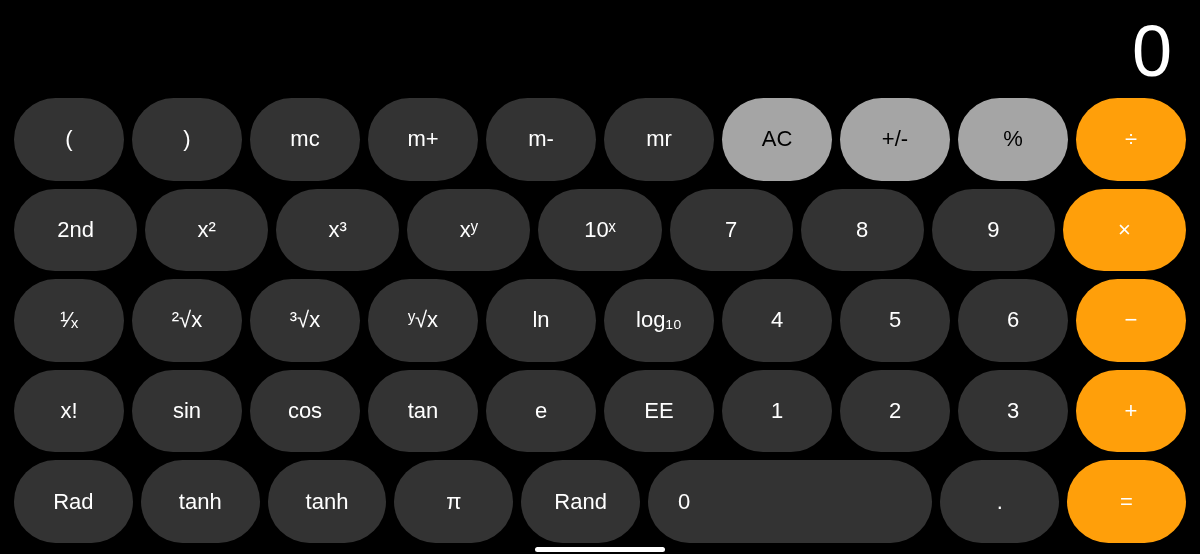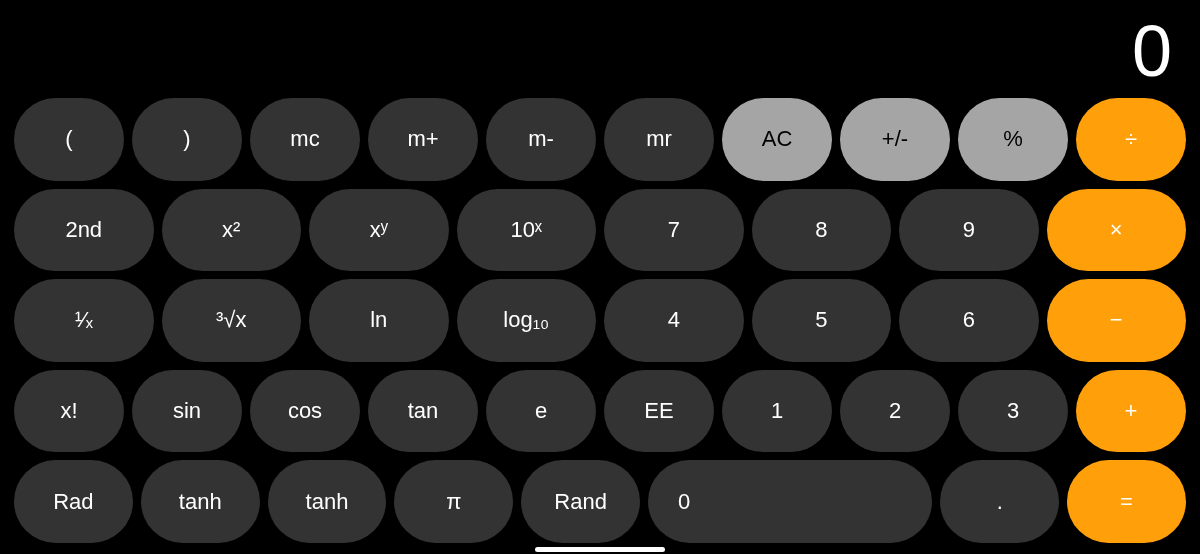--- a/index.html
+++ b/index.html
@@ -92,30 +92,33 @@
       <button class="btn btn-dark">m-</button>
       <button class="btn btn-dark">mr</button>
       <button class="btn btn-gray">AC</button>
       <button class="btn btn-gray">+/-</button>
       <button class="btn btn-gray">%</button>
       <button class="btn btn-orange">÷</button>
     </div>
     <div class="row">
       <button class="btn btn-dark">2nd</button>
       <button class="btn btn-dark">x²</button>
+      <button class="btn btn-dark">x³</button>
       <button class="btn btn-dark">xʸ</button>
       <button class="btn btn-dark">10ˣ</button>
       <button class="btn btn-dark">7</button>
       <button class="btn btn-dark">8</button>
       <button class="btn btn-dark">9</button>
       <button class="btn btn-orange">×</button>
     </div>
     <div class="row">
       <button class="btn btn-dark">¹⁄ₓ</button>
+      <button class="btn btn-dark">²√x</button>
       <button class="btn btn-dark">³√x</button>
+      <button class="btn btn-dark">ʸ√x</button>
       <button class="btn btn-dark">ln</button>
       <button class="btn btn-dark">log₁₀</button>
       <button class="btn btn-dark">4</button>
       <button class="btn btn-dark">5</button>
       <button class="btn btn-dark">6</button>
       <button class="btn btn-orange">−</button>
     </div>
     <div class="row">
       <button class="btn btn-dark">x!</button>
       <button class="btn btn-dark">sin</button>

